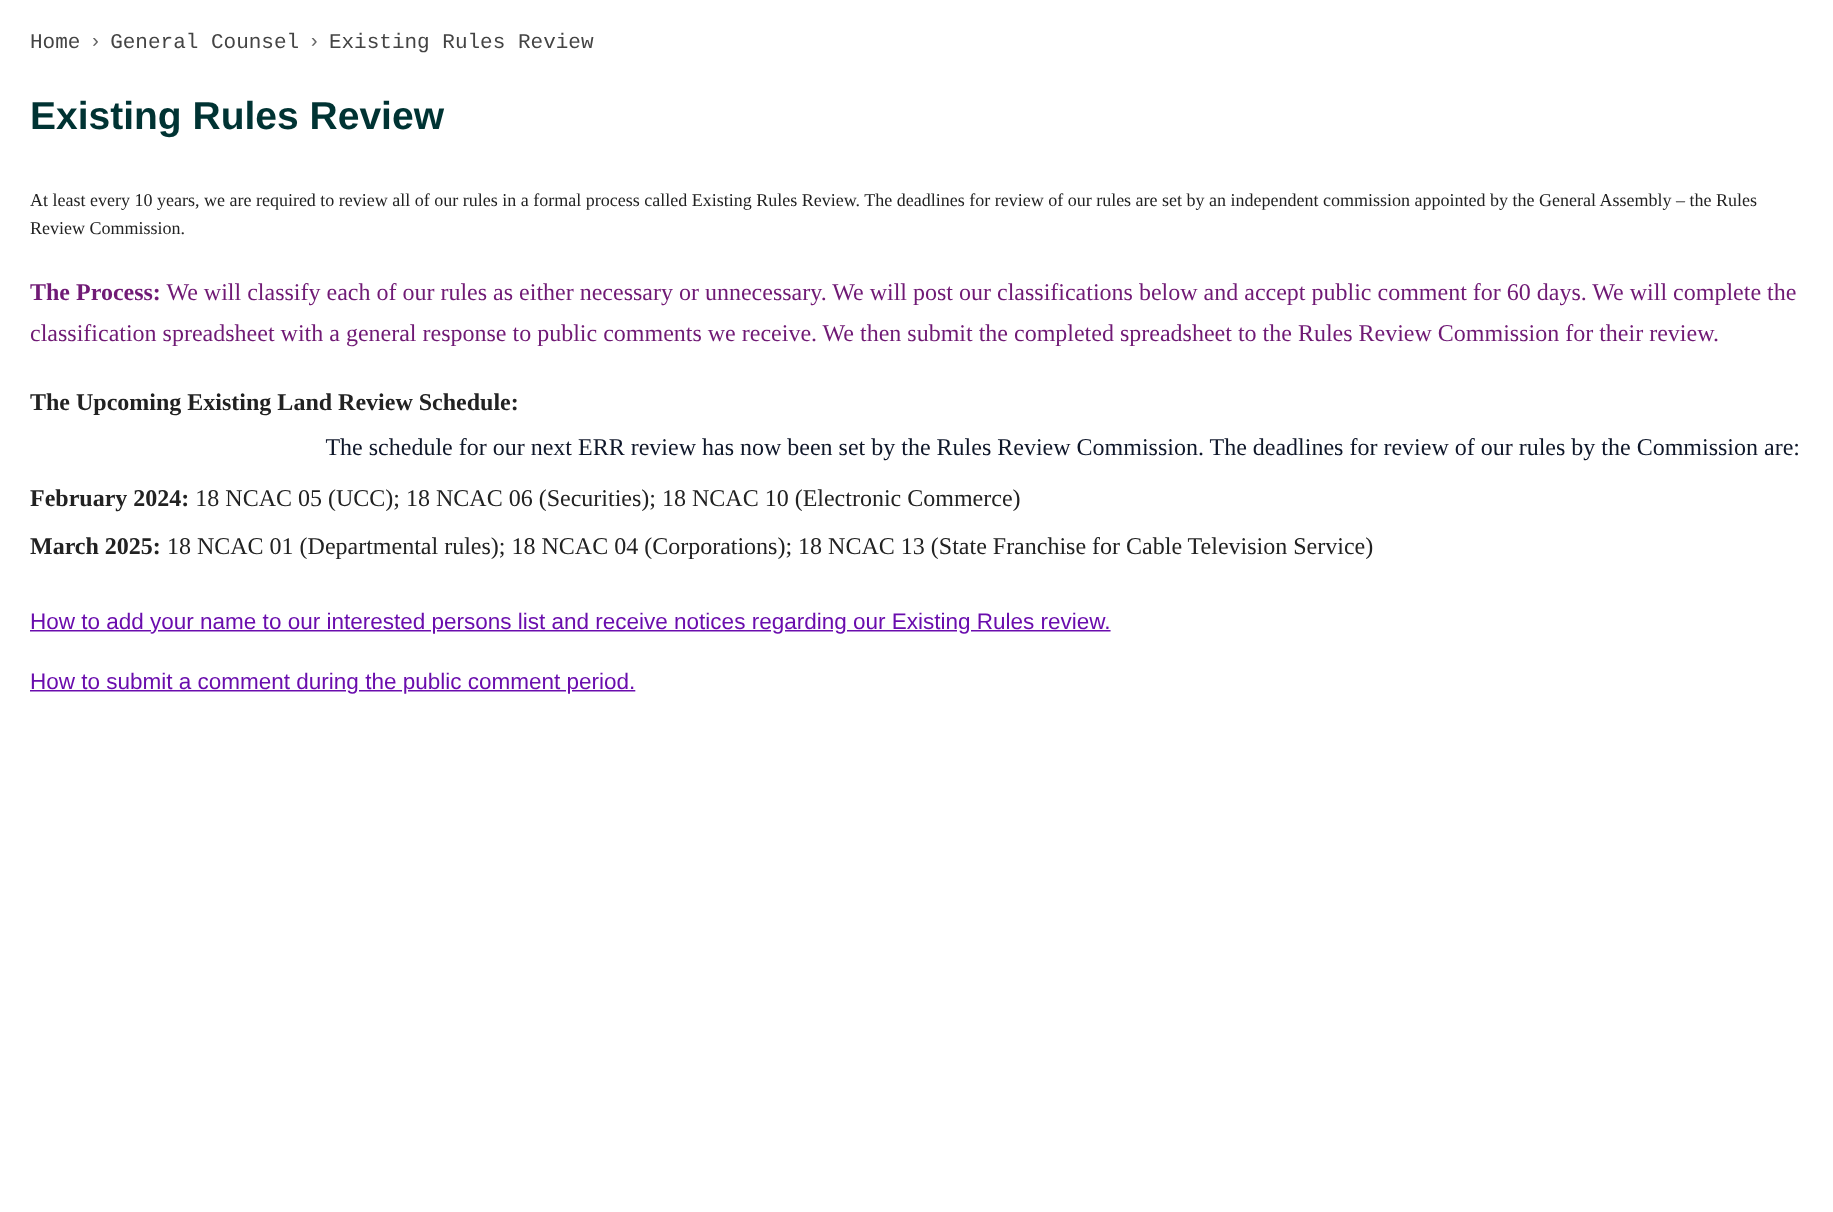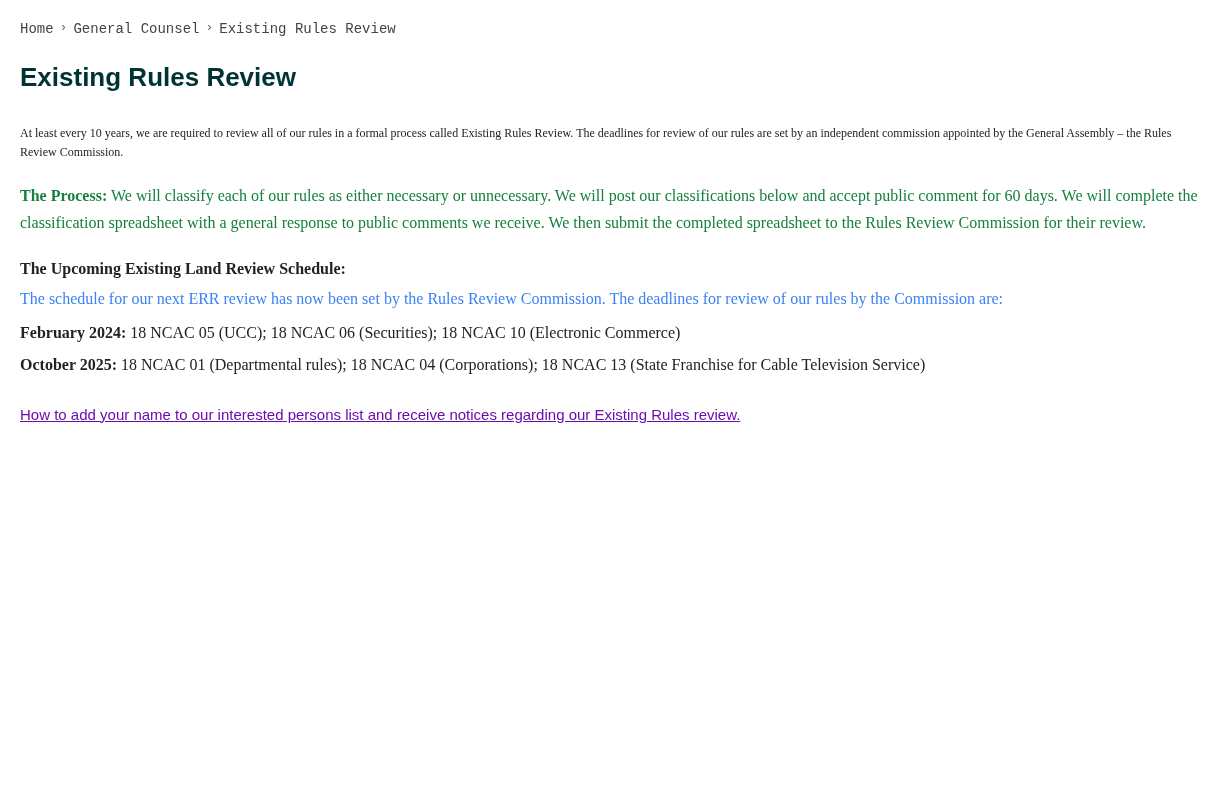--- a/index.html
+++ b/index.html
@@ -61,37 +61,38 @@
 
     .intro-paragraph {
       font-size: 12px;
       color: #222;
       margin-bottom: 20px;
       line-height: 1.65;
     }
 
     .process-paragraph {
       font-size: 16px;
-      color: #15803d;
+      color: #701a75;
       margin-bottom: 20px;
       line-height: 1.65;
     }
 
     .schedule-heading {
       font-size: 16px;
       font-weight: 700;
       color: #222;
       margin-bottom: 4px;
     }
 
     .schedule-intro {
       font-size: 16px;
-      color: #3b82f6;
+      color: #0f172a;
       margin-bottom: 8px;
       line-height: 1.65;
+      text-align: right;
     }
 
     .schedule-item {
       font-size: 16px;
       color: #222;
       margin-bottom: 6px;
       line-height: 1.65;
     }
 
     .schedule-item strong {
@@ -132,21 +133,22 @@
     <p class="process-paragraph">
       <strong>The Process:</strong><span> We will classify each of our rules as either necessary or unnecessary. We will post our classifications below and accept public comment for 60 days. We will complete the classification spreadsheet with a general response to public comments we receive. We then submit the completed spreadsheet to the Rules Review Commission for their review.</span>
     </p>
 
     <p class="schedule-heading">The Upcoming Existing Land Review Schedule:</p>
 
     <p class="schedule-intro">The schedule for our next ERR review has now been set by the Rules Review Commission. The deadlines for review of our rules by the Commission are:</p>
 
     <div id="schedule-items-container">
         <p class="schedule-item"><strong>February 2024:</strong><span> 18 NCAC 05 (UCC); 18 NCAC 06 (Securities); 18 NCAC 10 (Electronic Commerce)</span></p>
-        <p class="schedule-item"><strong>October 2025:</strong><span> 18 NCAC 01 (Departmental rules); 18 NCAC 04 (Corporations); 18 NCAC 13 (State Franchise for Cable Television Service)</span></p>
+        <p class="schedule-item"><strong>March 2025:</strong><span> 18 NCAC 01 (Departmental rules); 18 NCAC 04 (Corporations); 18 NCAC 13 (State Franchise for Cable Television Service)</span></p>
       </div>
 
     <div class="links-section" id="links-container">
         <a href="#" class="content-link">How to add your name to our interested persons list and receive notices regarding our Existing Rules review.</a>
+        <a href="#" class="content-link">How to submit a comment during the public comment period.</a>
       </div>
 
   </div>
 </div>
 
 </body></html>

